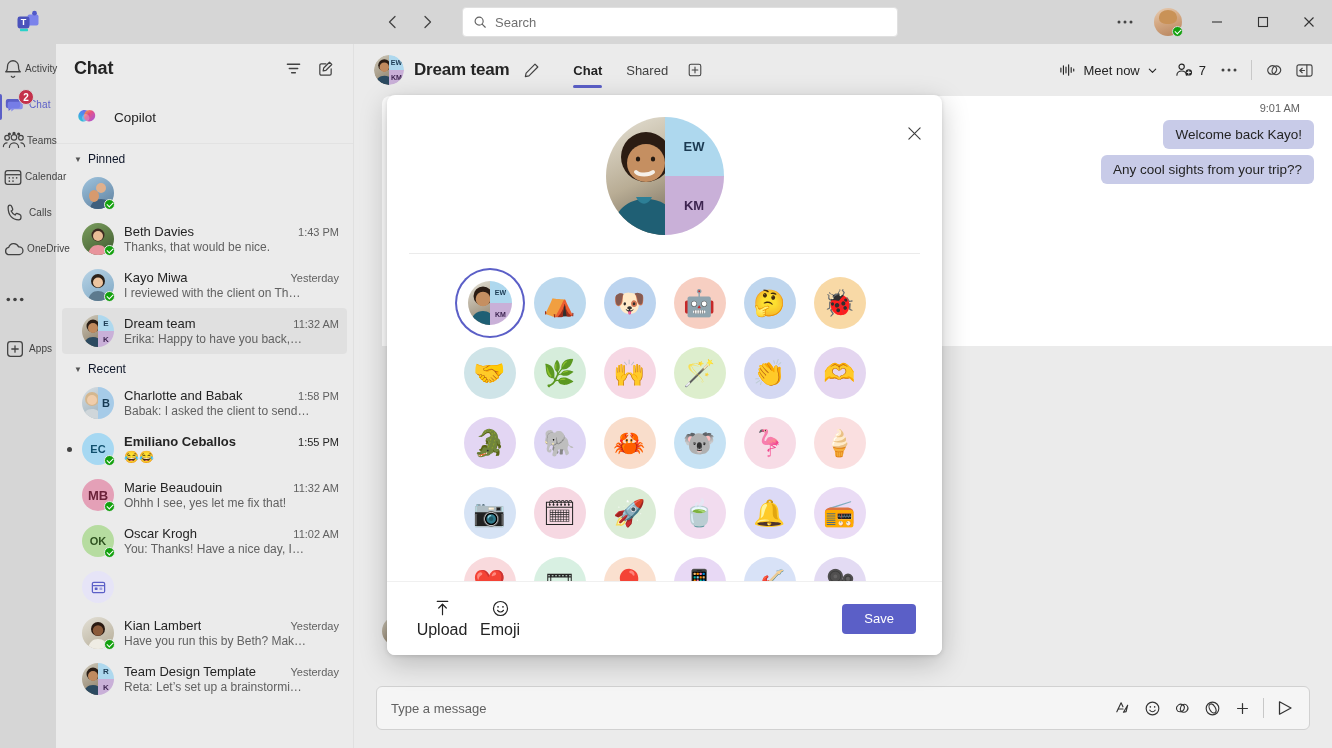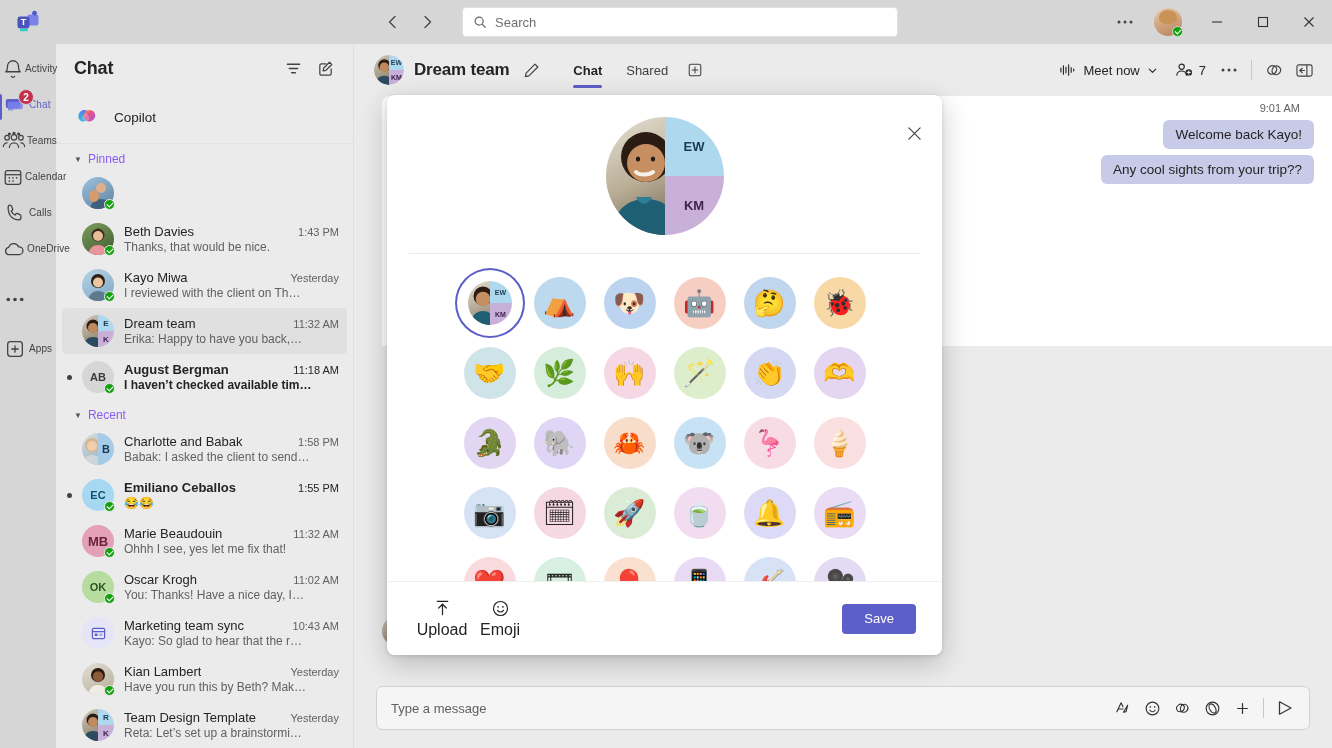--- a/index.html
+++ b/index.html
@@ -102,21 +102,21 @@
   .copilot-row {
     display: flex; align-items: center; gap: 12px; height: 52px; padding: 0 18px;
     cursor: pointer; border-bottom: 1px solid #e2e2e2;
   }
   .copilot-name { font-size: 13.5px; }
 
   .group-head {
     display: flex; align-items: center; gap: 6px; padding: 8px 18px 4px; cursor: pointer;
   }
   .group-head .tri { font-size: 8px; color: #555; }
-  .group-head .gl { font-size: 12px; color: #8b5cf6; }
+  .group-head .gl { font-size: 12px; color: #0f172a; }
 
   .chat-item {
     display: flex; align-items: center; gap: 10px; height: 46px; margin: 0 6px;
     padding: 0 8px 0 4px; border-radius: 4px; cursor: pointer; position: relative;
   }
   .chat-item.selected { background: #e0e0e0; }
   .unread-dot {
     width: 6px; flex: 0 0 6px; display: flex; align-items: center; justify-content: center;
   }
   .unread-dot span { width: 5px; height: 5px; border-radius: 50%; background: #424242; display: block; }
@@ -545,38 +545,20 @@
           </div>
           <div class="ci-text">
             <div class="ci-top">
               <div class="ci-name">Dream team</div>
               <div class="ci-time">11:32 AM</div>
             </div>
             <div class="ci-prev">Erika: Happy to have you back,…</div>
           </div>
         </div>
 
-        <div class="chat-item unread">
-          <div class="unread-dot">
-              <span></span>
-            </div>
-          <div class="av">
-            <div class="circle" style="background:#d6d6d6;color:#3b3b3b;font-size:11px;font-weight:600;">
-              <span>AB</span>
-            </div>
-            <div class="pres"></div>
-          </div>
-          <div class="ci-text">
-            <div class="ci-top">
-              <div class="ci-name">August Bergman</div>
-              <div class="ci-time">11:18 AM</div>
-            </div>
-            <div class="ci-prev">I haven’t checked available tim…</div>
-          </div>
-        </div>
 
         <div class="group-head">
           <span class="tri">▼</span>
           <span class="gl">Recent</span>
         </div>
 
         <div class="chat-item">
           <div class="unread-dot"></div>
           <div class="av">
             <div class="circle">
@@ -660,27 +642,20 @@
             <div class="circle" style="background:#e6e4f7;">
               <span>
                 <svg width="17" height="17" viewBox="0 0 18 18" fill="none" stroke="#5b5fc7" stroke-width="1.3">
                   <rect x="2.5" y="3.5" width="13" height="11" rx="1.6"></rect>
                     <path d="M2.5 7h13"></path>
                   <rect x="5" y="9" width="3" height="2.6" fill="#5b5fc7" stroke="none" rx=".4"></rect>
                   <rect x="10" y="9" width="3" height="2.6" fill="#5b5fc7" stroke="none" rx=".4" opacity=".5"></rect>
                 </svg>
               </span>
             </div>
-          </div>
-          <div class="ci-text">
-            <div class="ci-top">
-              <div class="ci-name">Marketing team sync</div>
-              <div class="ci-time">10:43 AM</div>
-            </div>
-            <div class="ci-prev">Kayo: So glad to hear that the r…</div>
           </div>
         </div>
 
         <div class="chat-item">
           <div class="unread-dot"></div>
           <div class="av">
             <div class="circle" style="background:linear-gradient(150deg,#e3e0d6,#b4ab96);">
               <svg width="32" height="32" viewBox="0 0 32 32">
                   <circle cx="16" cy="12" r="7" fill="#2a1a12"></circle>
                   <circle cx="16" cy="13.5" r="5.2" fill="#8a5a3a"></circle>

